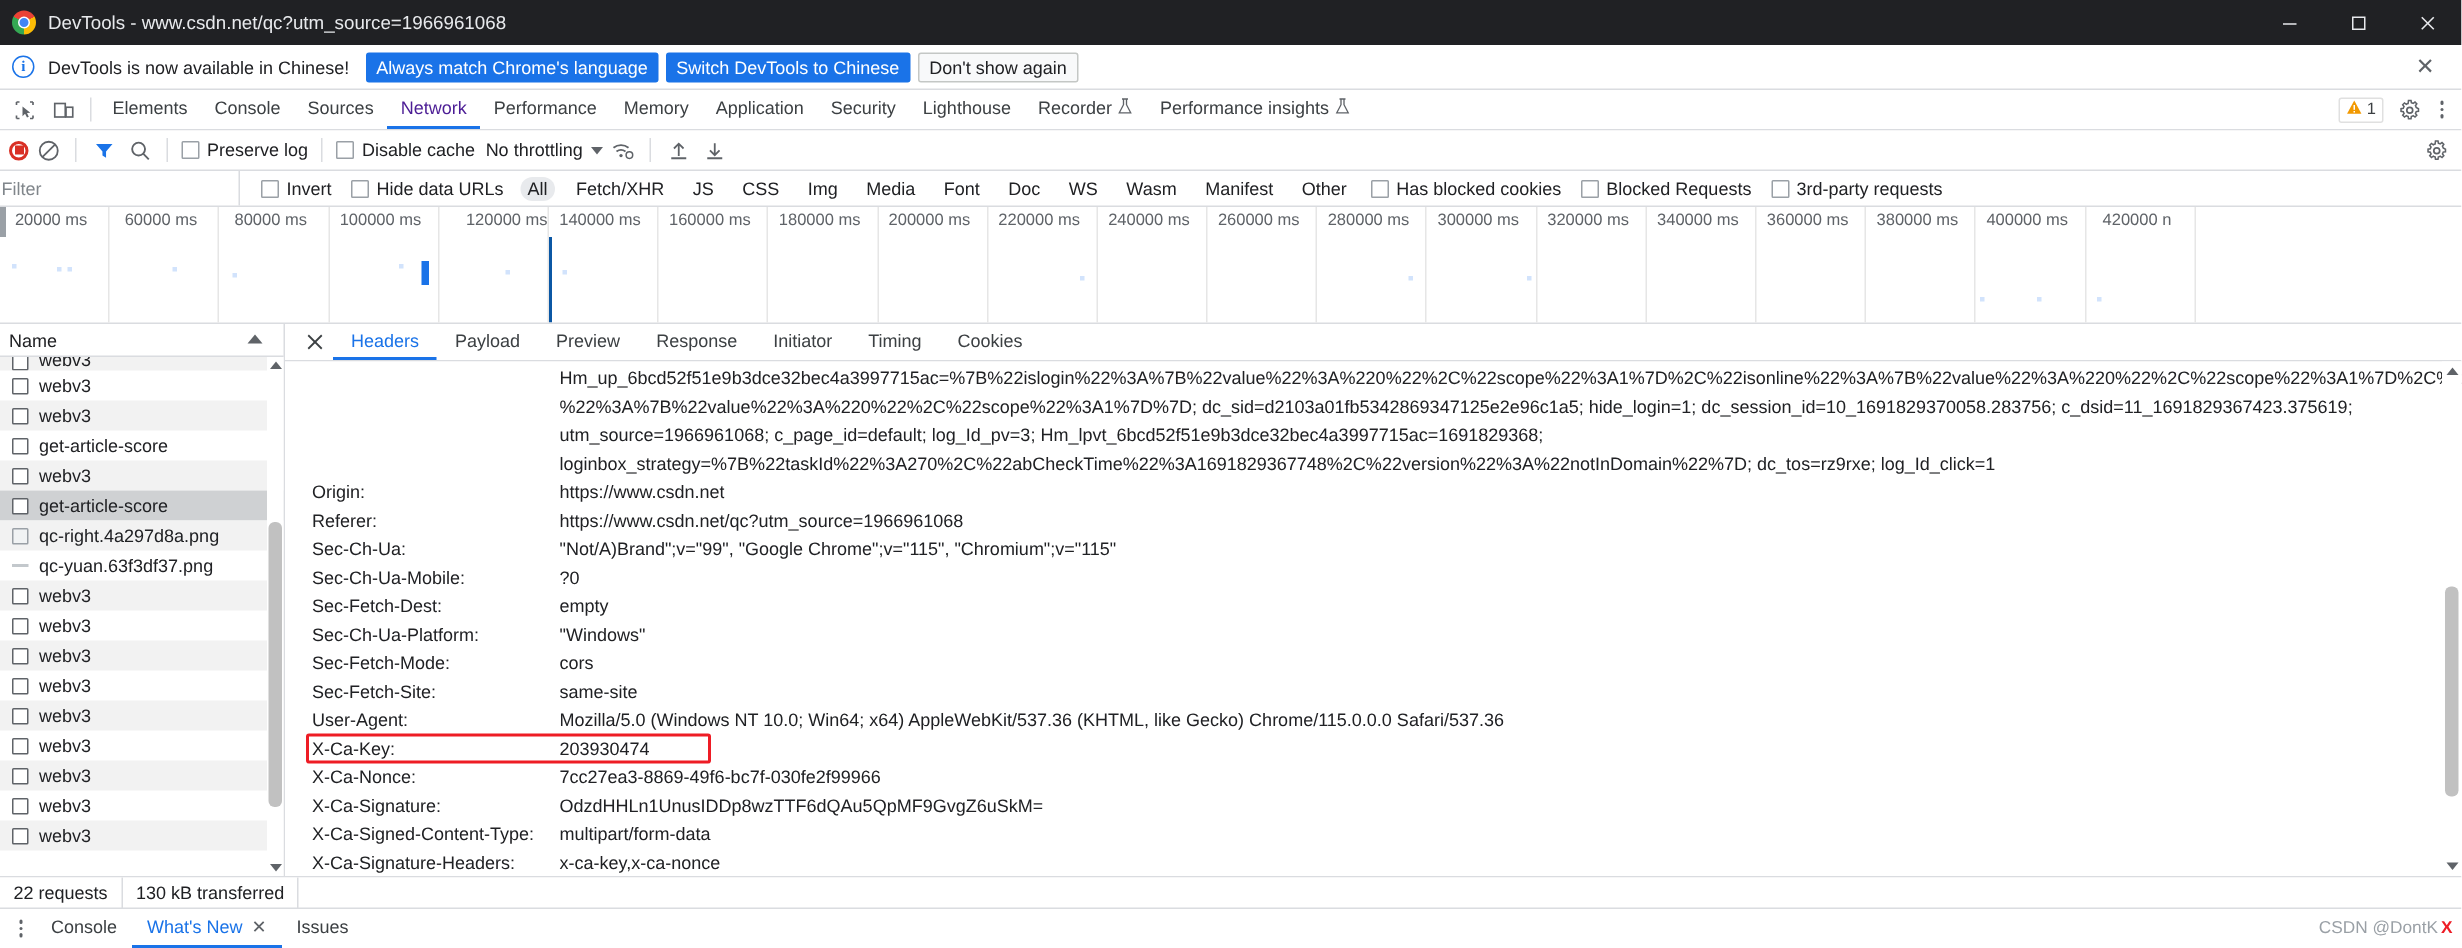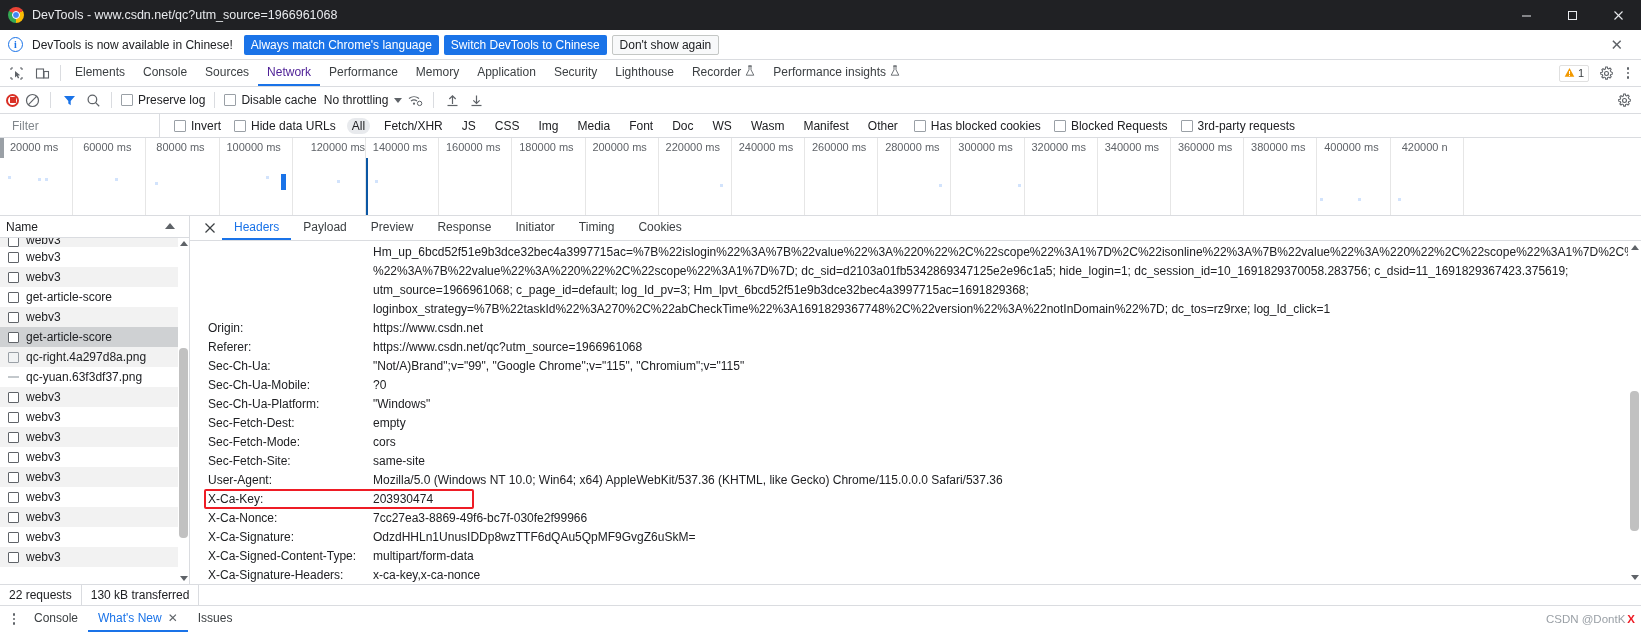--- a/index.html
+++ b/index.html
@@ -128,21 +128,21 @@
   .nettoolbar .right-group { margin-left: auto; padding-right: 6px; display: flex; align-items: center; }
 
   
   .filterbar {
     height: 24px; flex: none; display: flex; align-items: center;
     background: #ffffff; border-bottom: 1px solid #dadce0;
     font-size: 12px;
   }
   .filter-input {
     width: 160px; height: 23px; border: none; outline: none;
-    border-right: 1px solid #dadce0; padding: 0 12px;
+    border-right: 1px solid #dadce0; padding: 0 1px;
     font-family: "Liberation Sans", sans-serif; font-size: 12px; color: #202124;
     background: transparent;
   }
   .filter-input::placeholder { color: #80868b; }
   .filterbar .group { display: flex; align-items: center; gap: 9px; padding-left: 12px; }
   .type-chip { padding: 1px 5px; border-radius: 8px; cursor: pointer; color: #202124; white-space: nowrap; }
   .type-chip.active { background: #e8eaed; }
 
   
   .overview {
@@ -687,26 +687,26 @@
           </div>
           <div class="hdr-row">
             <div class="hdr-name">Sec-Ch-Ua:</div>
             <div class="hdr-val">"Not/A)Brand";v="99", "Google Chrome";v="115", "Chromium";v="115"</div>
           </div>
           <div class="hdr-row">
             <div class="hdr-name">Sec-Ch-Ua-Mobile:</div>
             <div class="hdr-val">?0</div>
           </div>
           <div class="hdr-row">
+            <div class="hdr-name">Sec-Fetch-Dest:</div>
+            <div class="hdr-val">empty</div>
+          </div>
+          <div class="hdr-row">
             <div class="hdr-name">Sec-Ch-Ua-Platform:</div>
             <div class="hdr-val">"Windows"</div>
-          </div>
-          <div class="hdr-row">
-            <div class="hdr-name">Sec-Fetch-Dest:</div>
-            <div class="hdr-val">empty</div>
           </div>
           <div class="hdr-row">
             <div class="hdr-name">Sec-Fetch-Mode:</div>
             <div class="hdr-val">cors</div>
           </div>
           <div class="hdr-row">
             <div class="hdr-name">Sec-Fetch-Site:</div>
             <div class="hdr-val">same-site</div>
           </div>
           <div class="hdr-row">

